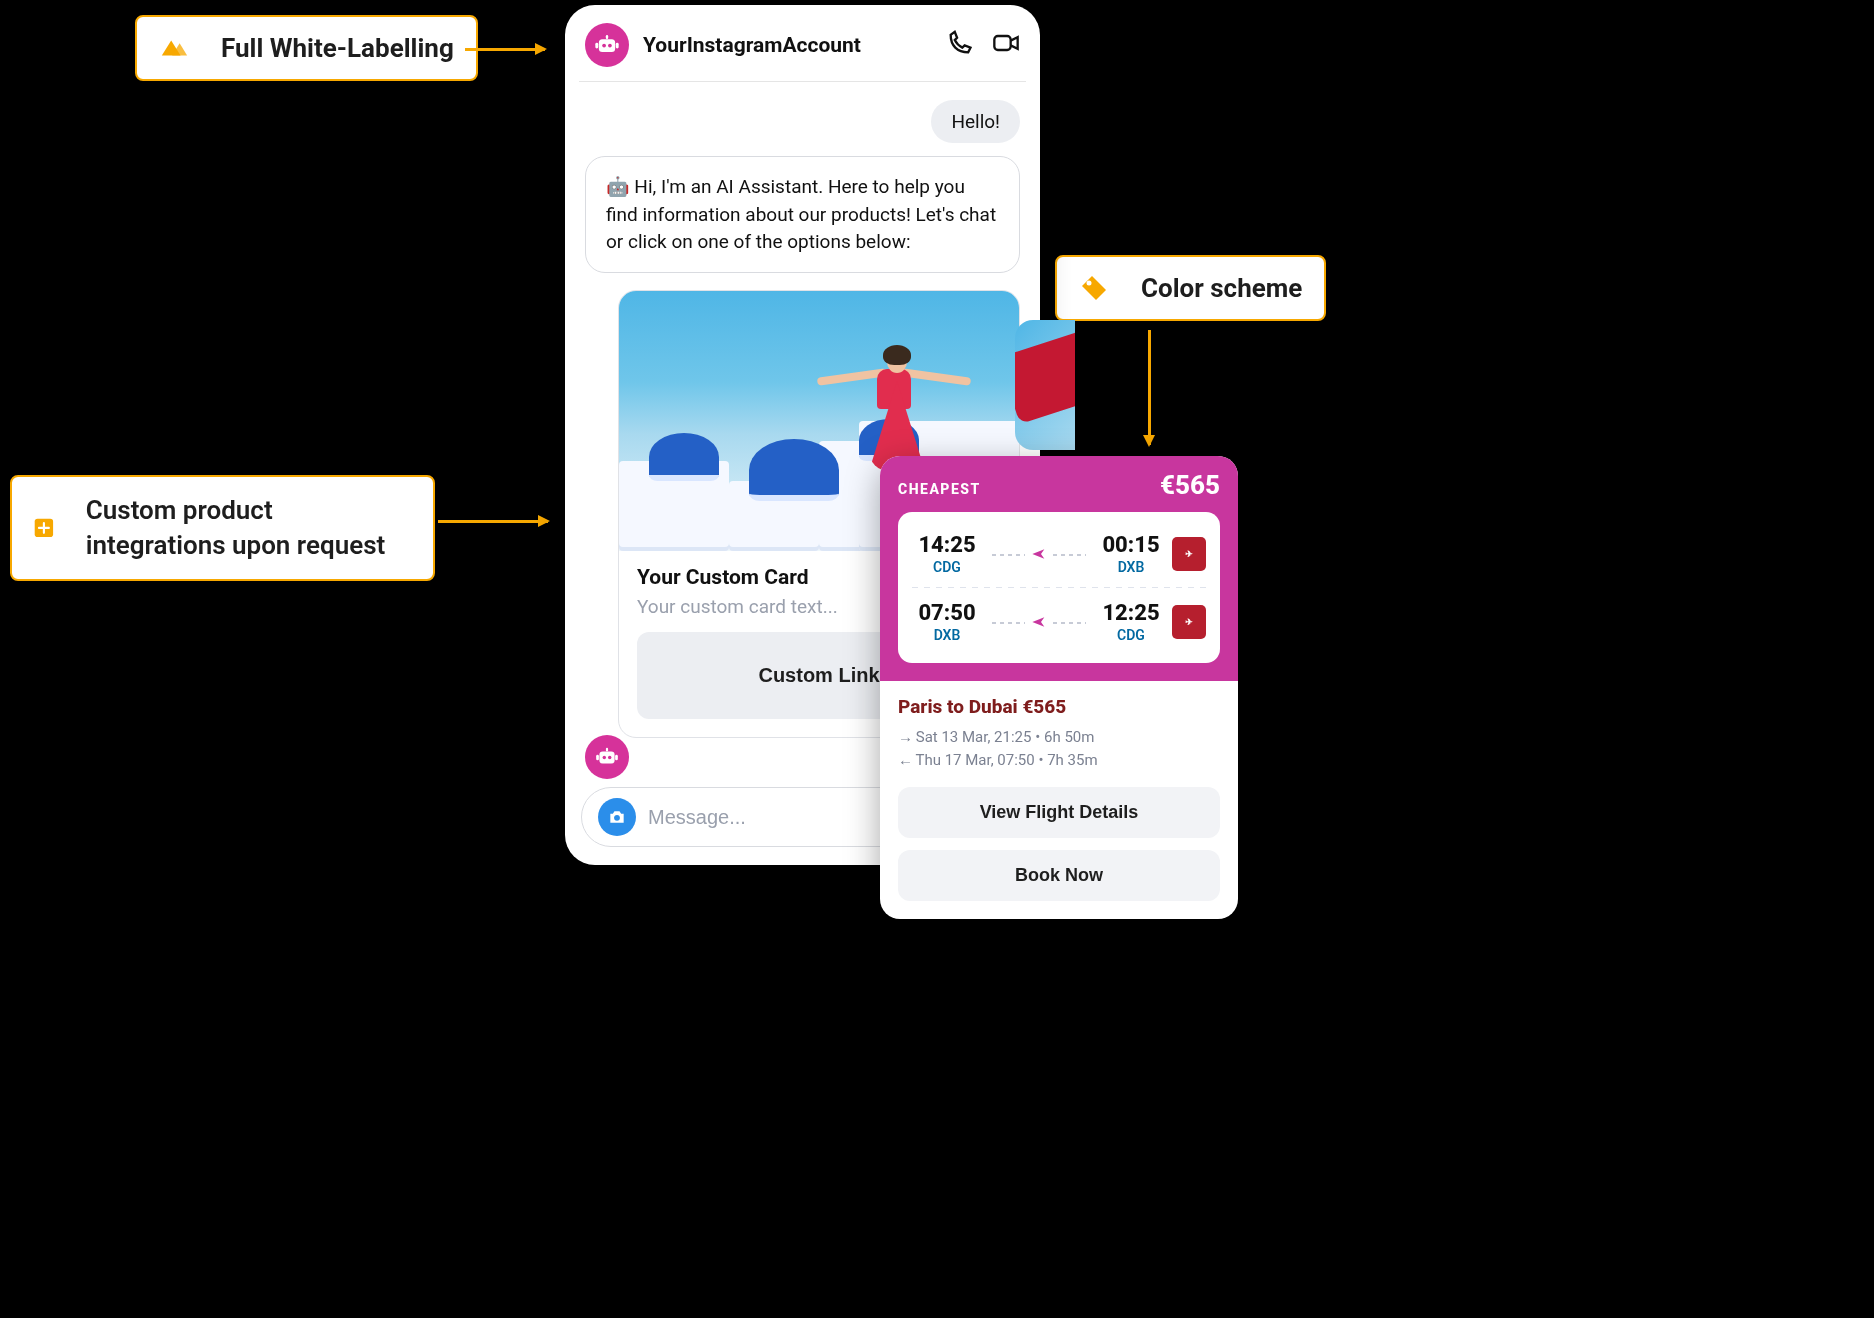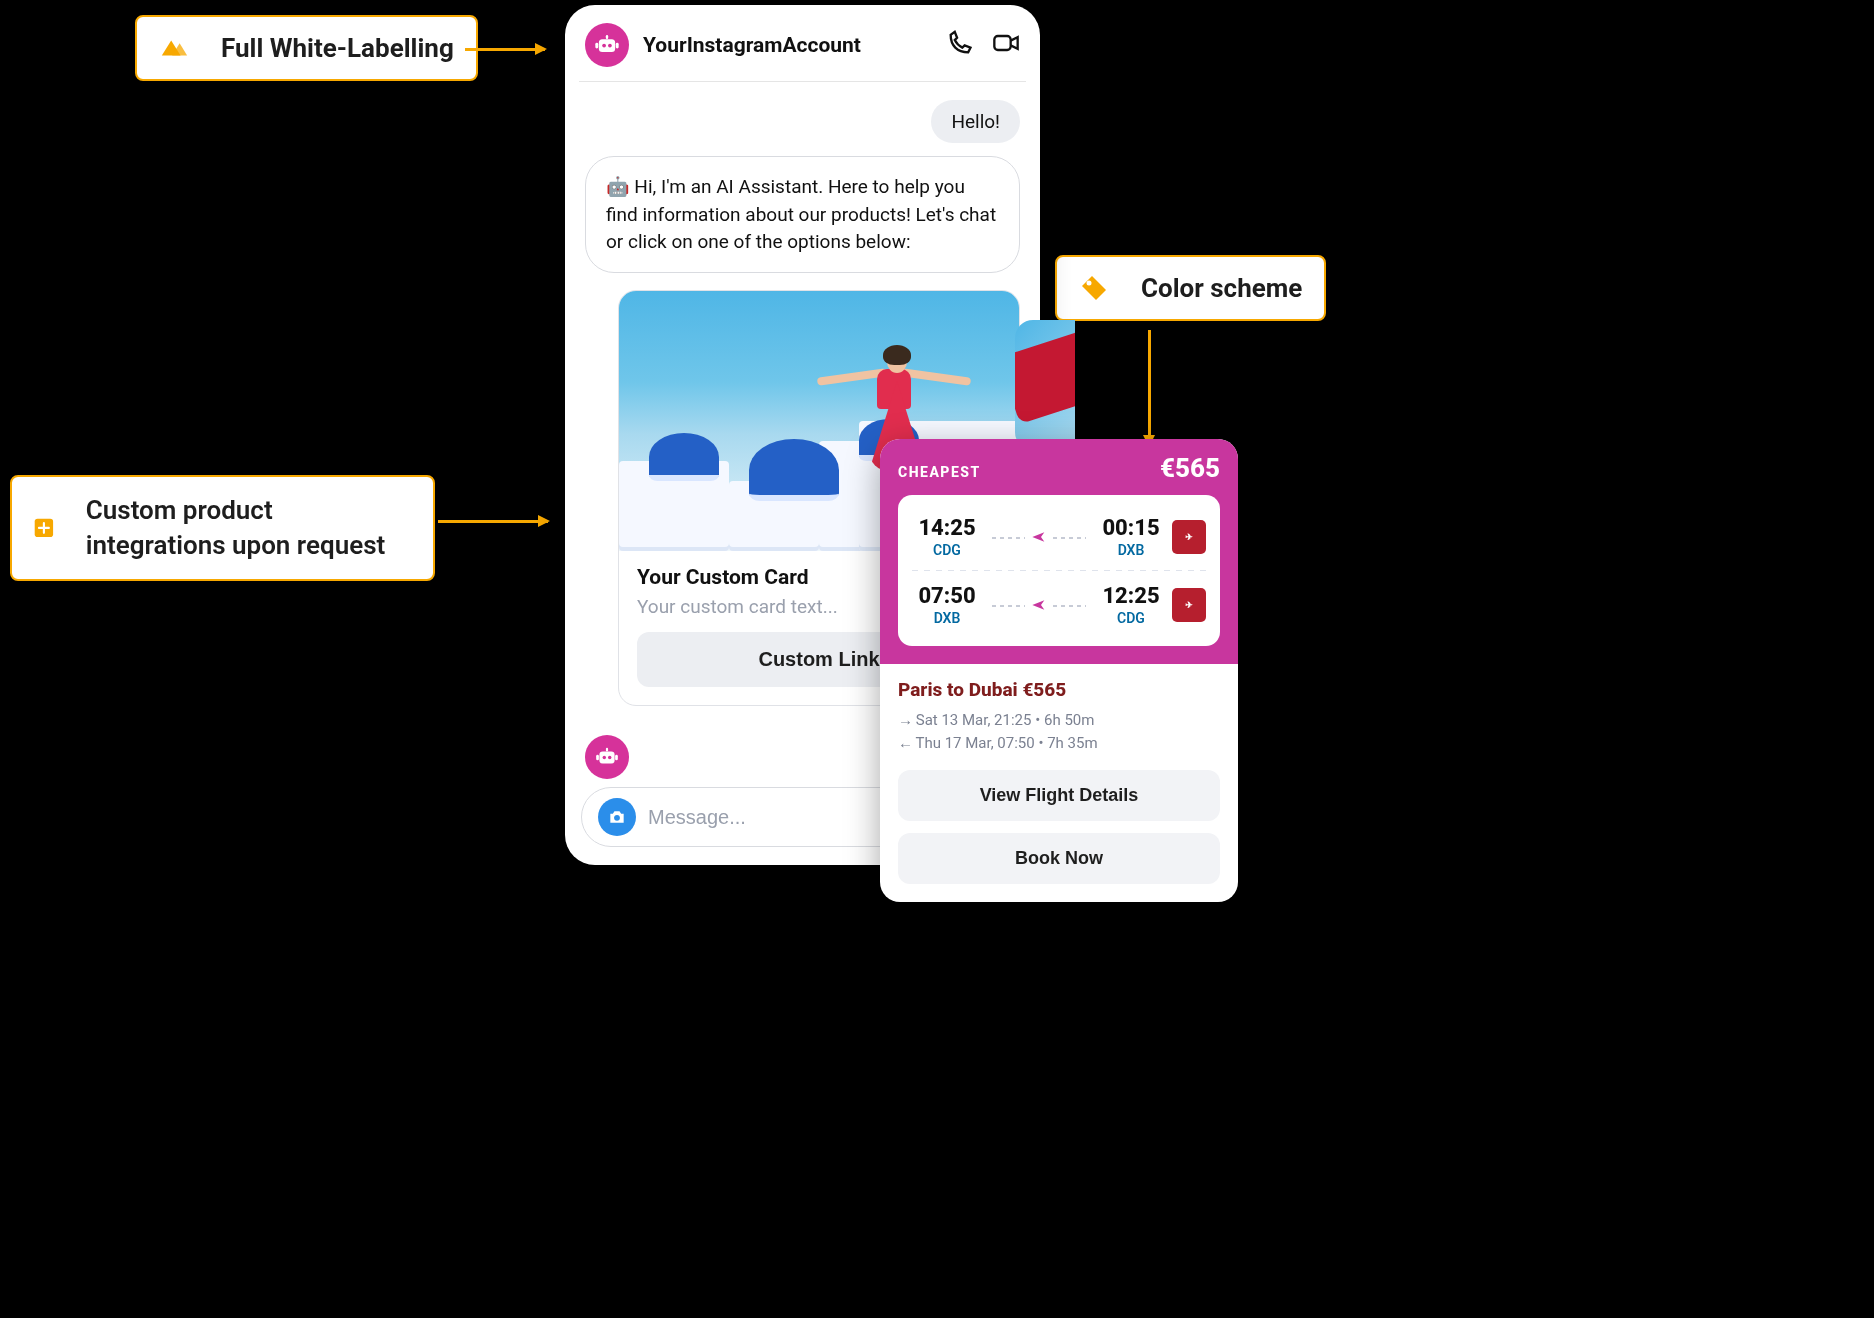--- a/index.html
+++ b/index.html
@@ -81,21 +81,21 @@
       padding: 10px 20px;
       border-radius: 22px;
       font-size: 19px;
       color: #111;
     }
     .msg-bot {
       align-self: flex-start;
       background: #fff;
       border: 1.5px solid #d9dbe0;
       padding: 16px 20px;
-      border-radius: 29px;
+      border-radius: 20px;
       font-size: 19px;
       color: #111;
       line-height: 1.45;
       max-width: 100%;
     }
 
     
     .card {
       border: 1.5px solid #e0e2e7;
       border-radius: 18px;
@@ -120,21 +120,21 @@
     .figure .head { position: absolute; left: 48px; top: 30px; width: 20px; height: 22px; background: #f0c3a2; border-radius: 50%; }
     .figure .hair { position: absolute; left: 44px; top: 24px; width: 28px; height: 20px; background: #3a2a1e; border-radius: 50% 50% 40% 40%; }
     .figure .arm { position: absolute; width: 70px; height: 8px; background: #f0c3a2; border-radius: 6px; }
     .figure .arm.l { left: -22px; top: 52px; transform: rotate(-8deg); }
     .figure .arm.r { left: 62px; top: 52px; transform: rotate(8deg); }
 
     .card-body { padding: 14px 18px 18px; }
     .card-title { font-size: 21px; font-weight: 700; color: #111; margin-bottom: 6px; }
     .card-subtitle { font-size: 19px; color: #9aa0ad; margin-bottom: 14px; }
     .card-btn {
-      width: 100%; background: #eceef2; border: none; border-radius: 12px; padding: 16px;
+      width: 100%; background: #eceef2; border: none; border-radius: 12px; padding: 32px;
       font-size: 20px; font-weight: 700; color: #1e1e1e; cursor: pointer;
     }
 
     .bot-float { position: absolute; left: 20px; bottom: 86px; width: 44px; height: 44px; border-radius: 50%; background: #d6329a; display: flex; align-items: center; justify-content: center; }
     .bot-float svg { width: 26px; height: 26px; }
 
     
     .composer {
       display: flex; align-items: center; gap: 12px;
       border: 1.5px solid #d9dbe0; border-radius: 30px;
@@ -146,21 +146,21 @@
     }
     .composer input {
       flex: 1; border: none; outline: none; font-size: 20px; color: #333;
     }
     .composer input::placeholder { color: #9aa0ad; }
     .composer .mic { width: 26px; height: 26px; }
 
     
     .flight-card {
       position: absolute;
-      top: 439px;
+      top: 456px;
       left: 880px;
       width: 358px;
       background: #fff;
       border-radius: 20px;
       box-shadow: 0 10px 34px rgba(0,0,0,.35);
       overflow: hidden;
     }
     .fc-top { background: #c8369e; padding: 14px 18px 18px; }
     .fc-header { display: flex; justify-content: space-between; align-items: baseline; color: #fff; margin-bottom: 12px; }
     .fc-badge { font-size: 14px; font-weight: 800; letter-spacing: 1.5px; }

